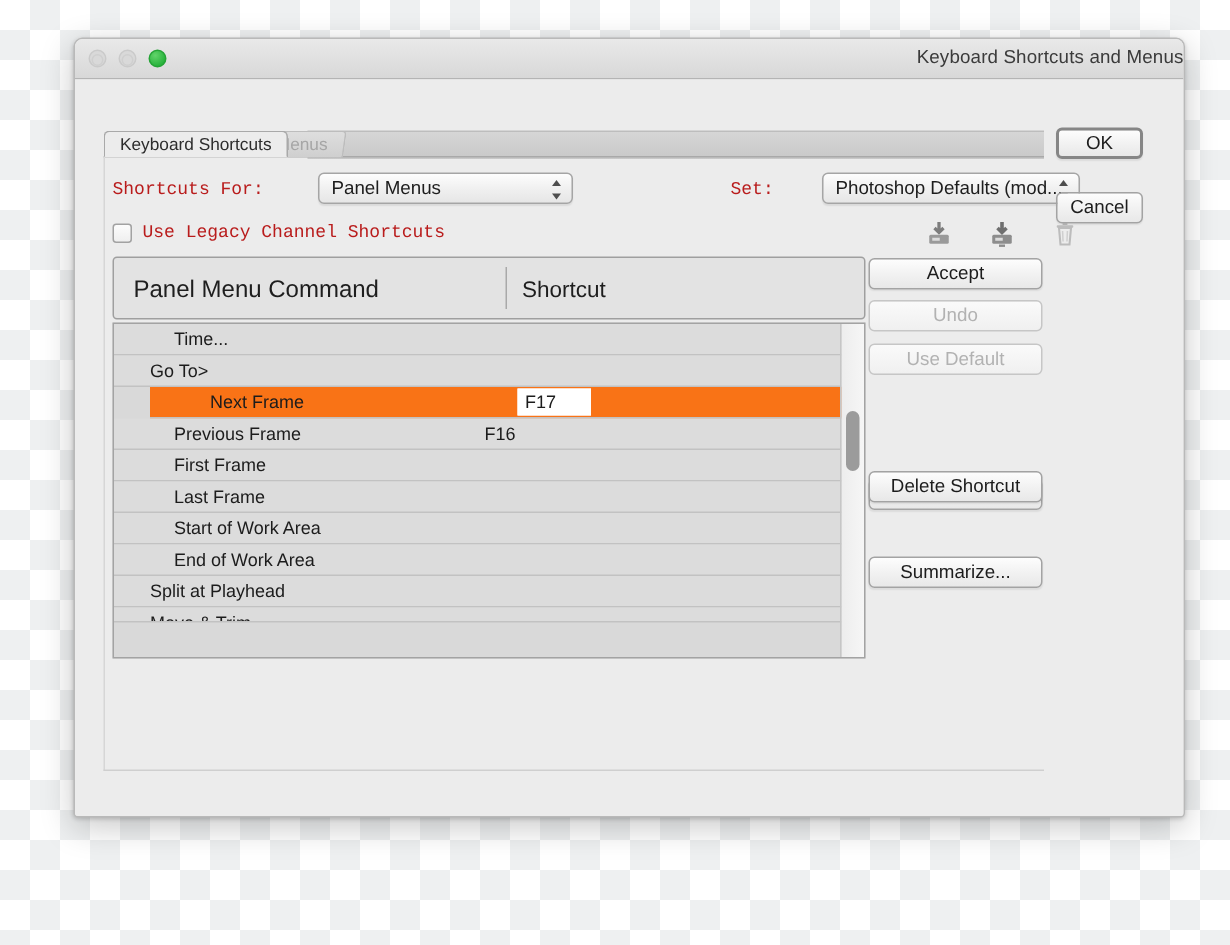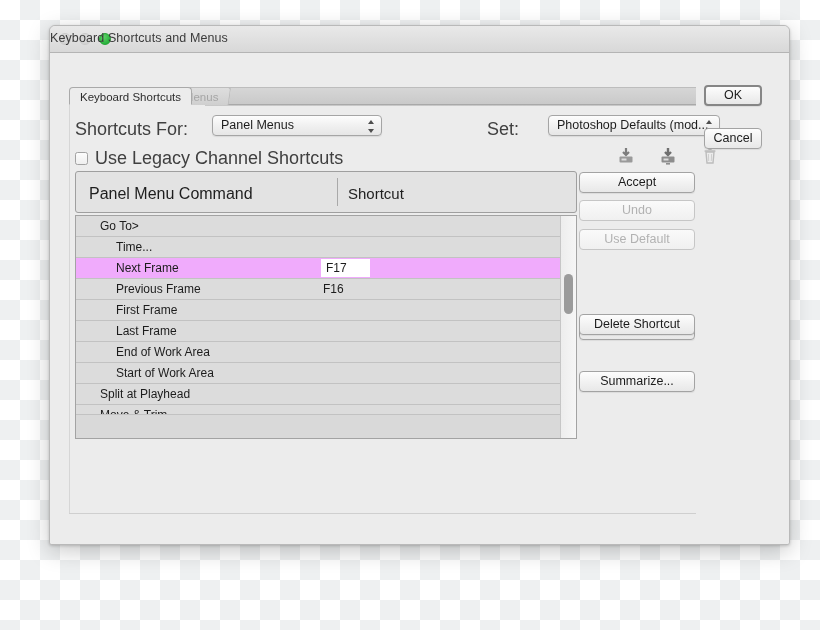--- a/index.html
+++ b/index.html
@@ -34,21 +34,21 @@
   #titlebar {
     position: relative;
     height: 26px;
     background: linear-gradient(to bottom, #e9e9e9 0%, #d8d8d8 100%);
     border-bottom: 1px solid #b4b4b4;
     border-radius: 5px 5px 0 0;
   }
   #title-text {
     position: absolute;
     left: 0; right: 0; top: 5px;
-    text-align: left;
+    text-align: right;
     font-size: 12.5px;
     color: #3b3b3b;
     letter-spacing: 0.1px;
   }
   .lights { position: absolute; left: 9px; top: 7px; display: flex; gap: 8px; }
   .light { width: 12px; height: 12px; border-radius: 50%; box-sizing: border-box; }
   .light.dim { background: #d9d9d9; border: 1px solid #cacaca; }
   .light.dim::after {
     content: ""; display:block; width:6px; height:6px; margin:2px auto 0;
     border-radius:50%; border:1px solid #cfcfcf;
@@ -88,21 +88,21 @@
     height: 1px; background: #a9a9a9;
   }
   #tabfill {
     position: absolute; left: 155px; top: 34px; width: 491px; height: 18px;
     background: linear-gradient(to bottom, #d6d6d6, #c8c8c8);
     border-top: 1px solid #bdbdbd;
     z-index: 0;
   }
 
   
-  .lbl { font-size: 18px; color: #404040; }
+  .lbl { font-size: 12px; color: #b91c1c; font-family: Liberation Mono, monospace; }
   #shortcuts-for-label { position: absolute; left: 25px; top: 66px; }
   #shortcuts-for-select { position: absolute; left: 162px; top: 62px; width: 170px; }
   #set-label { position: absolute; left: 437px; top: 66px; }
   #set-select { position: absolute; left: 470px; top: 62px; width: 172px; margin-left: 28px; }
 
   .popup {
     height: 21px; box-sizing: border-box;
     background: linear-gradient(to bottom, #fdfdfd 0%, #f0f0f0 52%, #e6e6e6 100%);
     border: 1px solid #a5a5a5; border-radius: 4px;
     box-shadow: 0 1px 1px rgba(0,0,0,0.08);
@@ -148,21 +148,21 @@
     border: 1px solid #a3a3a3;
     overflow: hidden;
   }
   #list { position: absolute; left: 0; top: 0; right: 15px; }
   .row {
     position: relative; height: 20px;
     border-bottom: 1px solid #c2c2c2;
     background: #dcdcdc;
     font-size: 12px; color: #1c1c1c;
   }
-  .row.selected { background: #f0abfc; }
+  .row.selected { background: #f97316; margin-left: 24px; }
   .row .cmd { position: absolute; top: 3px; white-space: nowrap; }
   .row .sc  { position: absolute; left: 247px; top: 3px; white-space: nowrap; }
   .indent-0 .cmd { left: 24px; }
   .indent-1 .cmd { left: 40px; }
   .row.partial { height: 9px; overflow: hidden; }
   .row.partial .cmd { top: 3px; }
 
   
   #scroll-track {
     position: absolute; right: 0; top: 0; width: 15px; height: 100%;
@@ -285,27 +285,27 @@
 
     <div id="table-panel">
       <div id="col-command">Panel Menu Command</div>
       <div id="col-divider"></div>
       <div id="col-shortcut">Shortcut</div>
     </div>
 
     <div id="list-wrap">
       <div id="list">
 
+        <div class="row indent-1">
+          <span class="cmd">Time...</span>
+          <span class="sc"></span>
+        </div>
+
         <div class="row indent-0">
           <span class="cmd">Go To&gt;</span>
-          <span class="sc"></span>
-        </div>
-
-        <div class="row indent-1">
-          <span class="cmd">Time...</span>
           <span class="sc"></span>
         </div>
 
         <div class="row indent-1 selected">
           <span class="cmd">Next Frame</span>
           <span class="sc" style="left:245px; top:1px; background:#ffffff; border:1px solid #ffffff;
                 padding:2px 22px 2px 4px; line-height:12px;">F17</span>
         </div>
 
         <div class="row indent-1">
@@ -317,26 +317,26 @@
           <span class="cmd">First Frame</span>
           <span class="sc"></span>
         </div>
 
         <div class="row indent-1">
           <span class="cmd">Last Frame</span>
           <span class="sc"></span>
         </div>
 
         <div class="row indent-1">
+          <span class="cmd">Start of Work Area</span>
+          <span class="sc"></span>
+        </div>
+
+        <div class="row indent-1">
           <span class="cmd">End of Work Area</span>
-          <span class="sc"></span>
-        </div>
-
-        <div class="row indent-1">
-          <span class="cmd">Start of Work Area</span>
           <span class="sc"></span>
         </div>
 
         <div class="row indent-0">
           <span class="cmd">Split at Playhead</span>
           <span class="sc"></span>
         </div>
 
         <div class="row indent-0 partial">
           <span class="cmd">Move &amp; Trim</span>

